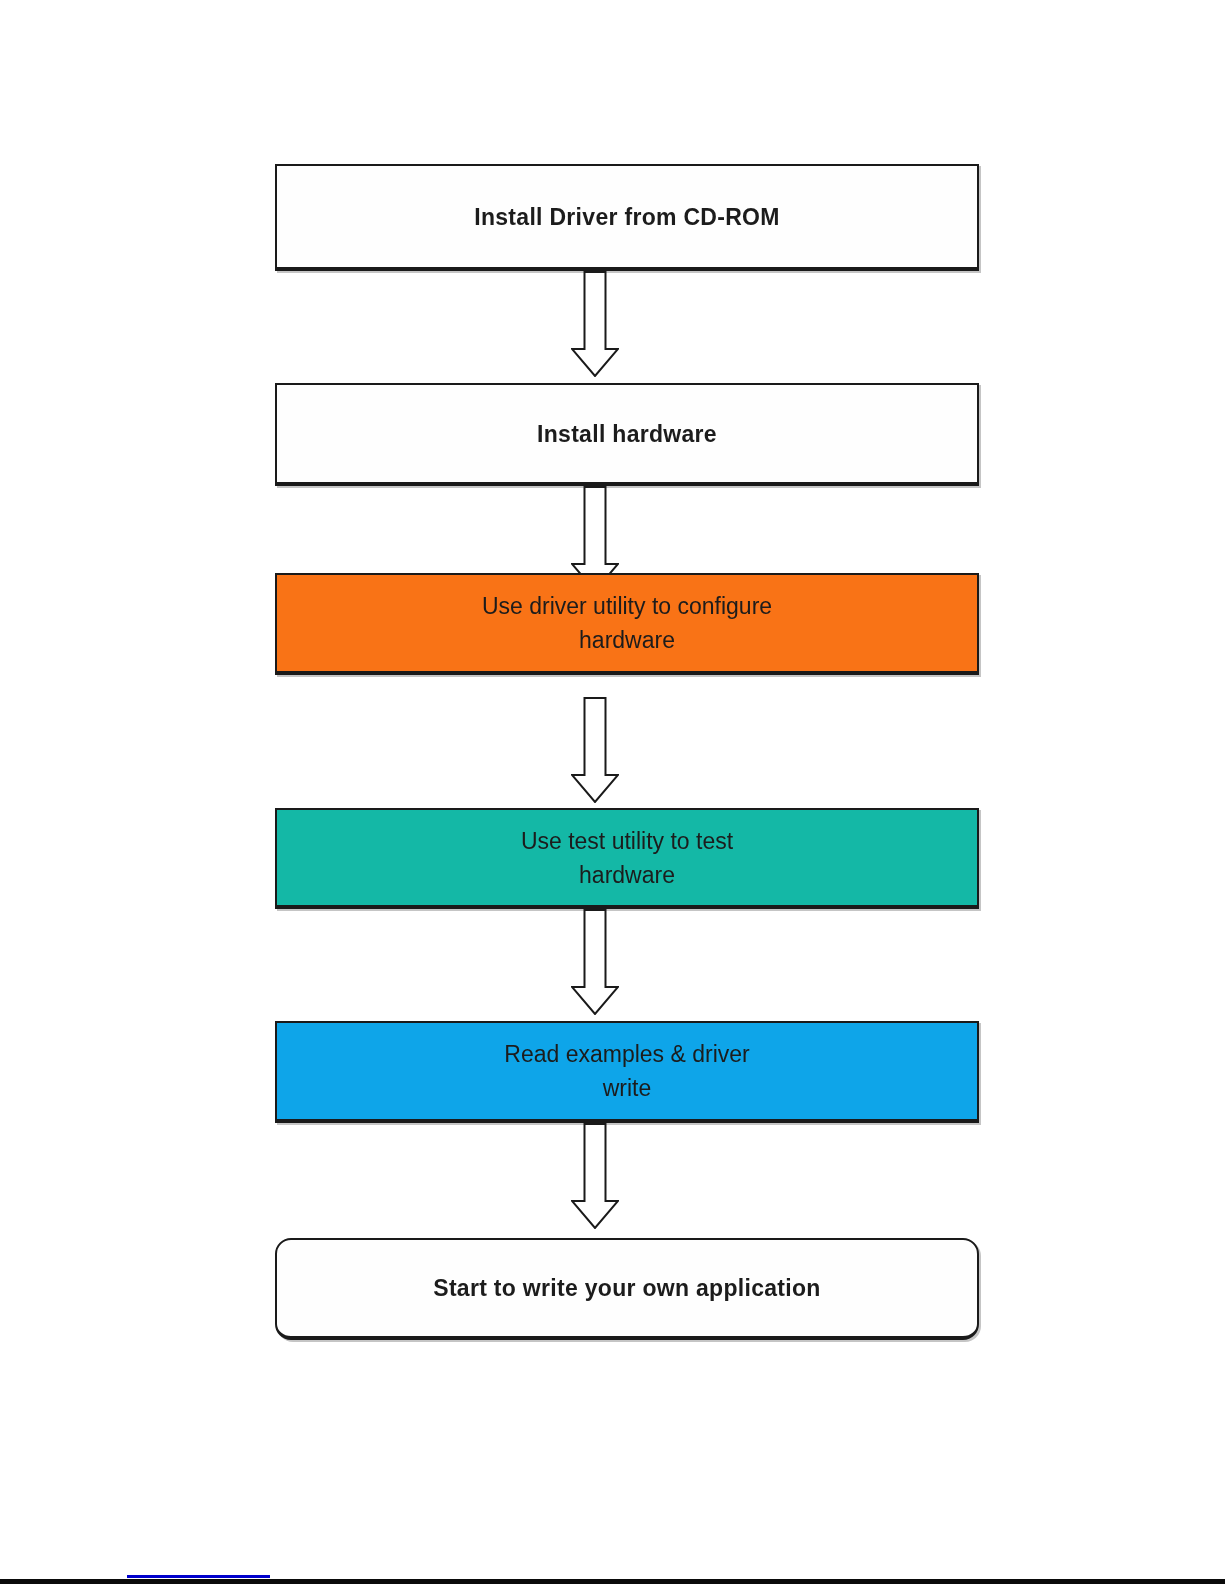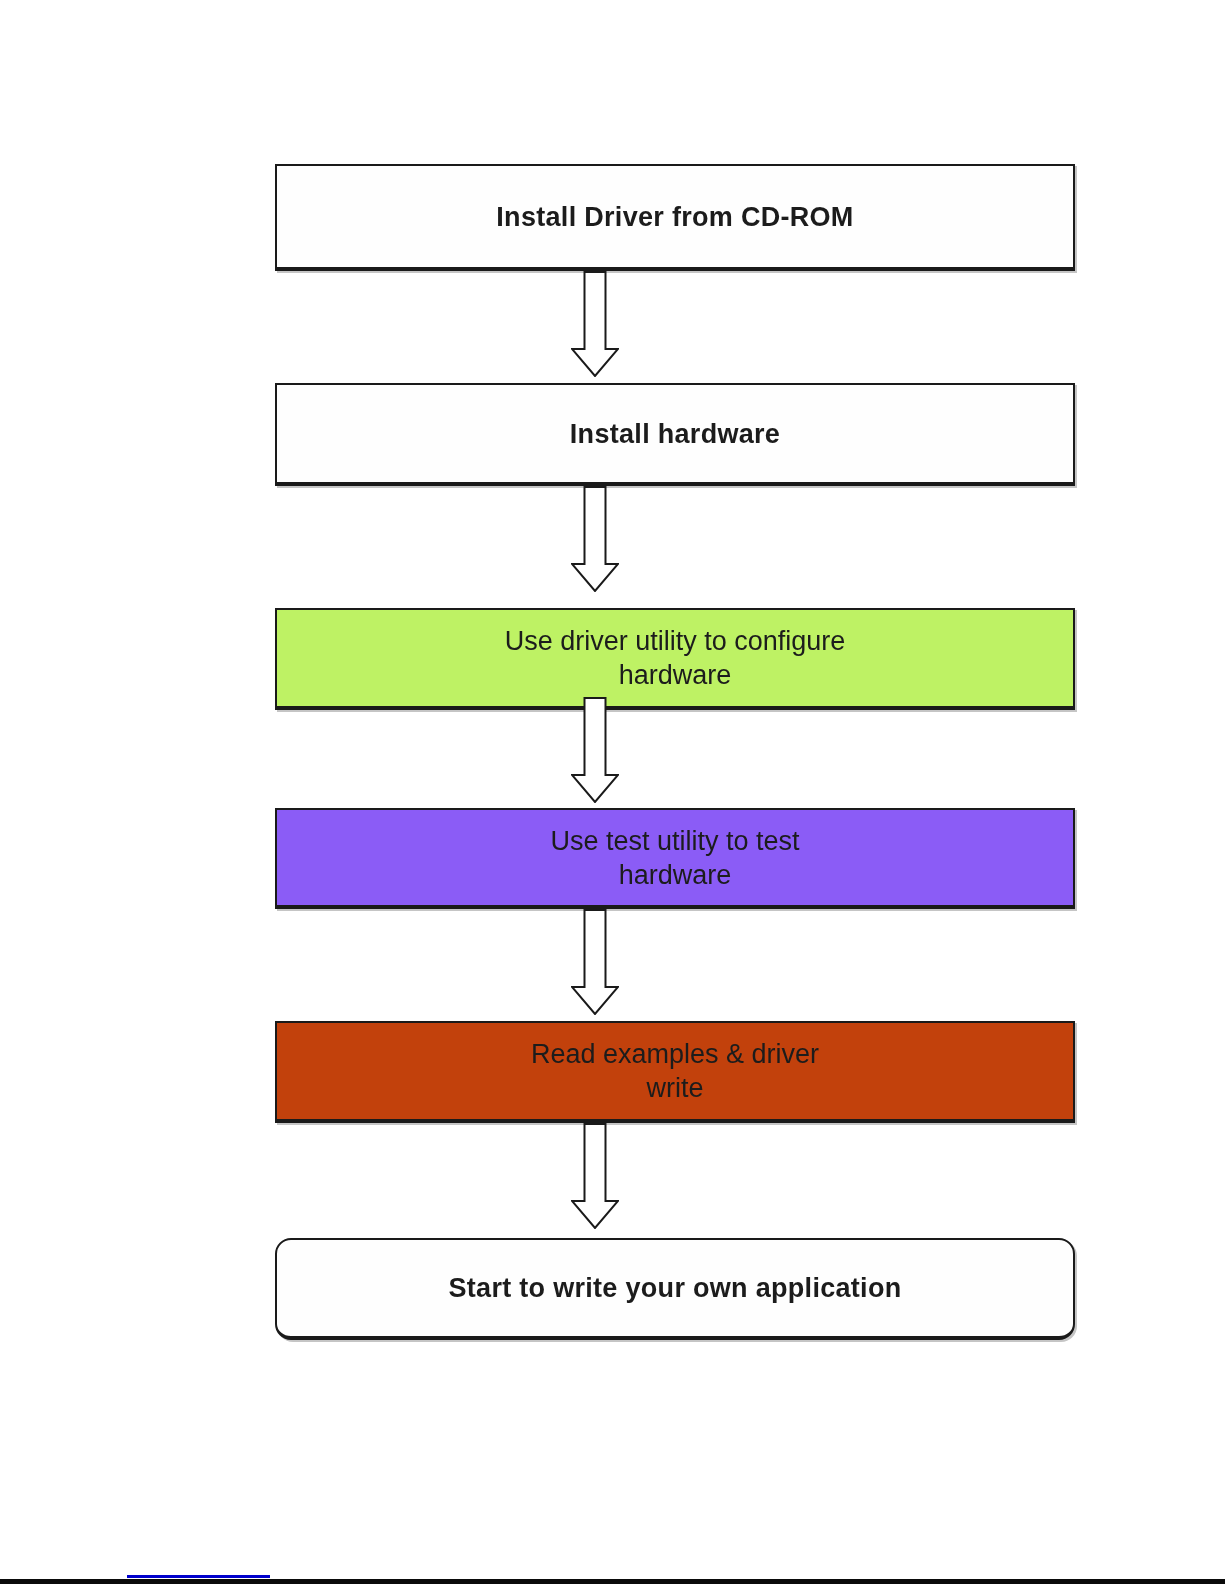--- a/index.html
+++ b/index.html
@@ -15,33 +15,33 @@
     background: #ffffff;
     overflow: hidden;
   }
   .flow {
     position: absolute;
     inset: 0;
   }
   .box {
     position: absolute;
     left: 275px;
-    width: 800px;
+    width: 704px;
     box-sizing: border-box;
     background: #fefefe;
     border: 2px solid #1a1a1a;
     border-bottom-width: 4px;
     box-shadow: 2px 2px 0 rgba(140,140,140,0.5);
     display: flex;
     flex-direction: column;
     align-items: center;
     justify-content: center;
     text-align: center;
     color: #1c1c1c;
-    font-size: 27px;
+    font-size: 23px;
     line-height: 34px;
   }
   .box.bold { font-weight: 700; letter-spacing: 0.3px; }
   .box .label { display: block; }
   .connector {
     position: absolute;
     width: 48px;
     line-height: 0;
   }
   .footer-link-underline {
@@ -74,39 +74,39 @@
         </svg></div>
 
     <div class="box bold" style="top: 383px; height: 103px; border-color: rgb(26, 26, 26); background: rgb(254, 254, 254); color: rgb(28, 28, 28);">
       <span class="label">Install hardware</span>
     </div>
 
     <div class="connector" style="top: 486px; height: 106px; left: 571px;"><svg width="48" height="106" viewBox="0 0 48 106">
           <polygon points="13.5,1 13.5,78 1,78 24,105 47,78 34.5,78 34.5,1" fill="#ffffff" stroke="#1a1a1a" stroke-width="2"></polygon>
         </svg></div>
 
-    <div class="box" style="top: 608px; height: 102px; border-color: rgb(26, 26, 26); background: #bef264; color: rgb(28, 28, 28); justify-content: center;">
+    <div class="box" style="top: 573px; height: 102px; border-color: rgb(26, 26, 26); background: #f97316; color: rgb(28, 28, 28); justify-content: center;">
       <span class="label">Use driver utility to configure</span>
       <span class="label">hardware</span>
     </div>
 
     <div class="connector" style="top: 697px; height: 106px; left: 571px;"><svg width="48" height="106" viewBox="0 0 48 106">
           <polygon points="13.5,1 13.5,78 1,78 24,105 47,78 34.5,78 34.5,1" fill="#ffffff" stroke="#1a1a1a" stroke-width="2"></polygon>
         </svg></div>
 
-    <div class="box" style="top: 808px; height: 101px; border-color: rgb(26, 26, 26); background: #8b5cf6; color: rgb(28, 28, 28);">
+    <div class="box" style="top: 808px; height: 101px; border-color: rgb(26, 26, 26); background: #14b8a6; color: rgb(28, 28, 28);">
       <span class="label">Use test utility to test</span>
       <span class="label">hardware</span>
     </div>
 
     <div class="connector" style="top: 909px; height: 106px; left: 571px;"><svg width="48" height="106" viewBox="0 0 48 106">
           <polygon points="13.5,1 13.5,78 1,78 24,105 47,78 34.5,78 34.5,1" fill="#ffffff" stroke="#1a1a1a" stroke-width="2"></polygon>
         </svg></div>
 
-    <div class="box" style="top: 1021px; height: 102px; border-color: rgb(26, 26, 26); background: #c2410c; color: rgb(28, 28, 28);">
+    <div class="box" style="top: 1021px; height: 102px; border-color: rgb(26, 26, 26); background: #0ea5e9; color: rgb(28, 28, 28);">
       <span class="label">Read examples &amp; driver</span>
       <span class="label">write</span>
     </div>
 
     <div class="connector" style="top: 1123px; height: 106px; left: 571px;"><svg width="48" height="106" viewBox="0 0 48 106">
           <polygon points="13.5,1 13.5,78 1,78 24,105 47,78 34.5,78 34.5,1" fill="#ffffff" stroke="#1a1a1a" stroke-width="2"></polygon>
         </svg></div>
 
     <div class="box bold" style="top: 1238px; height: 102px; border-color: rgb(26, 26, 26); background: rgb(254, 254, 254); color: rgb(28, 28, 28); border-radius: 16px;">
       <span class="label">Start to write your own application</span>

